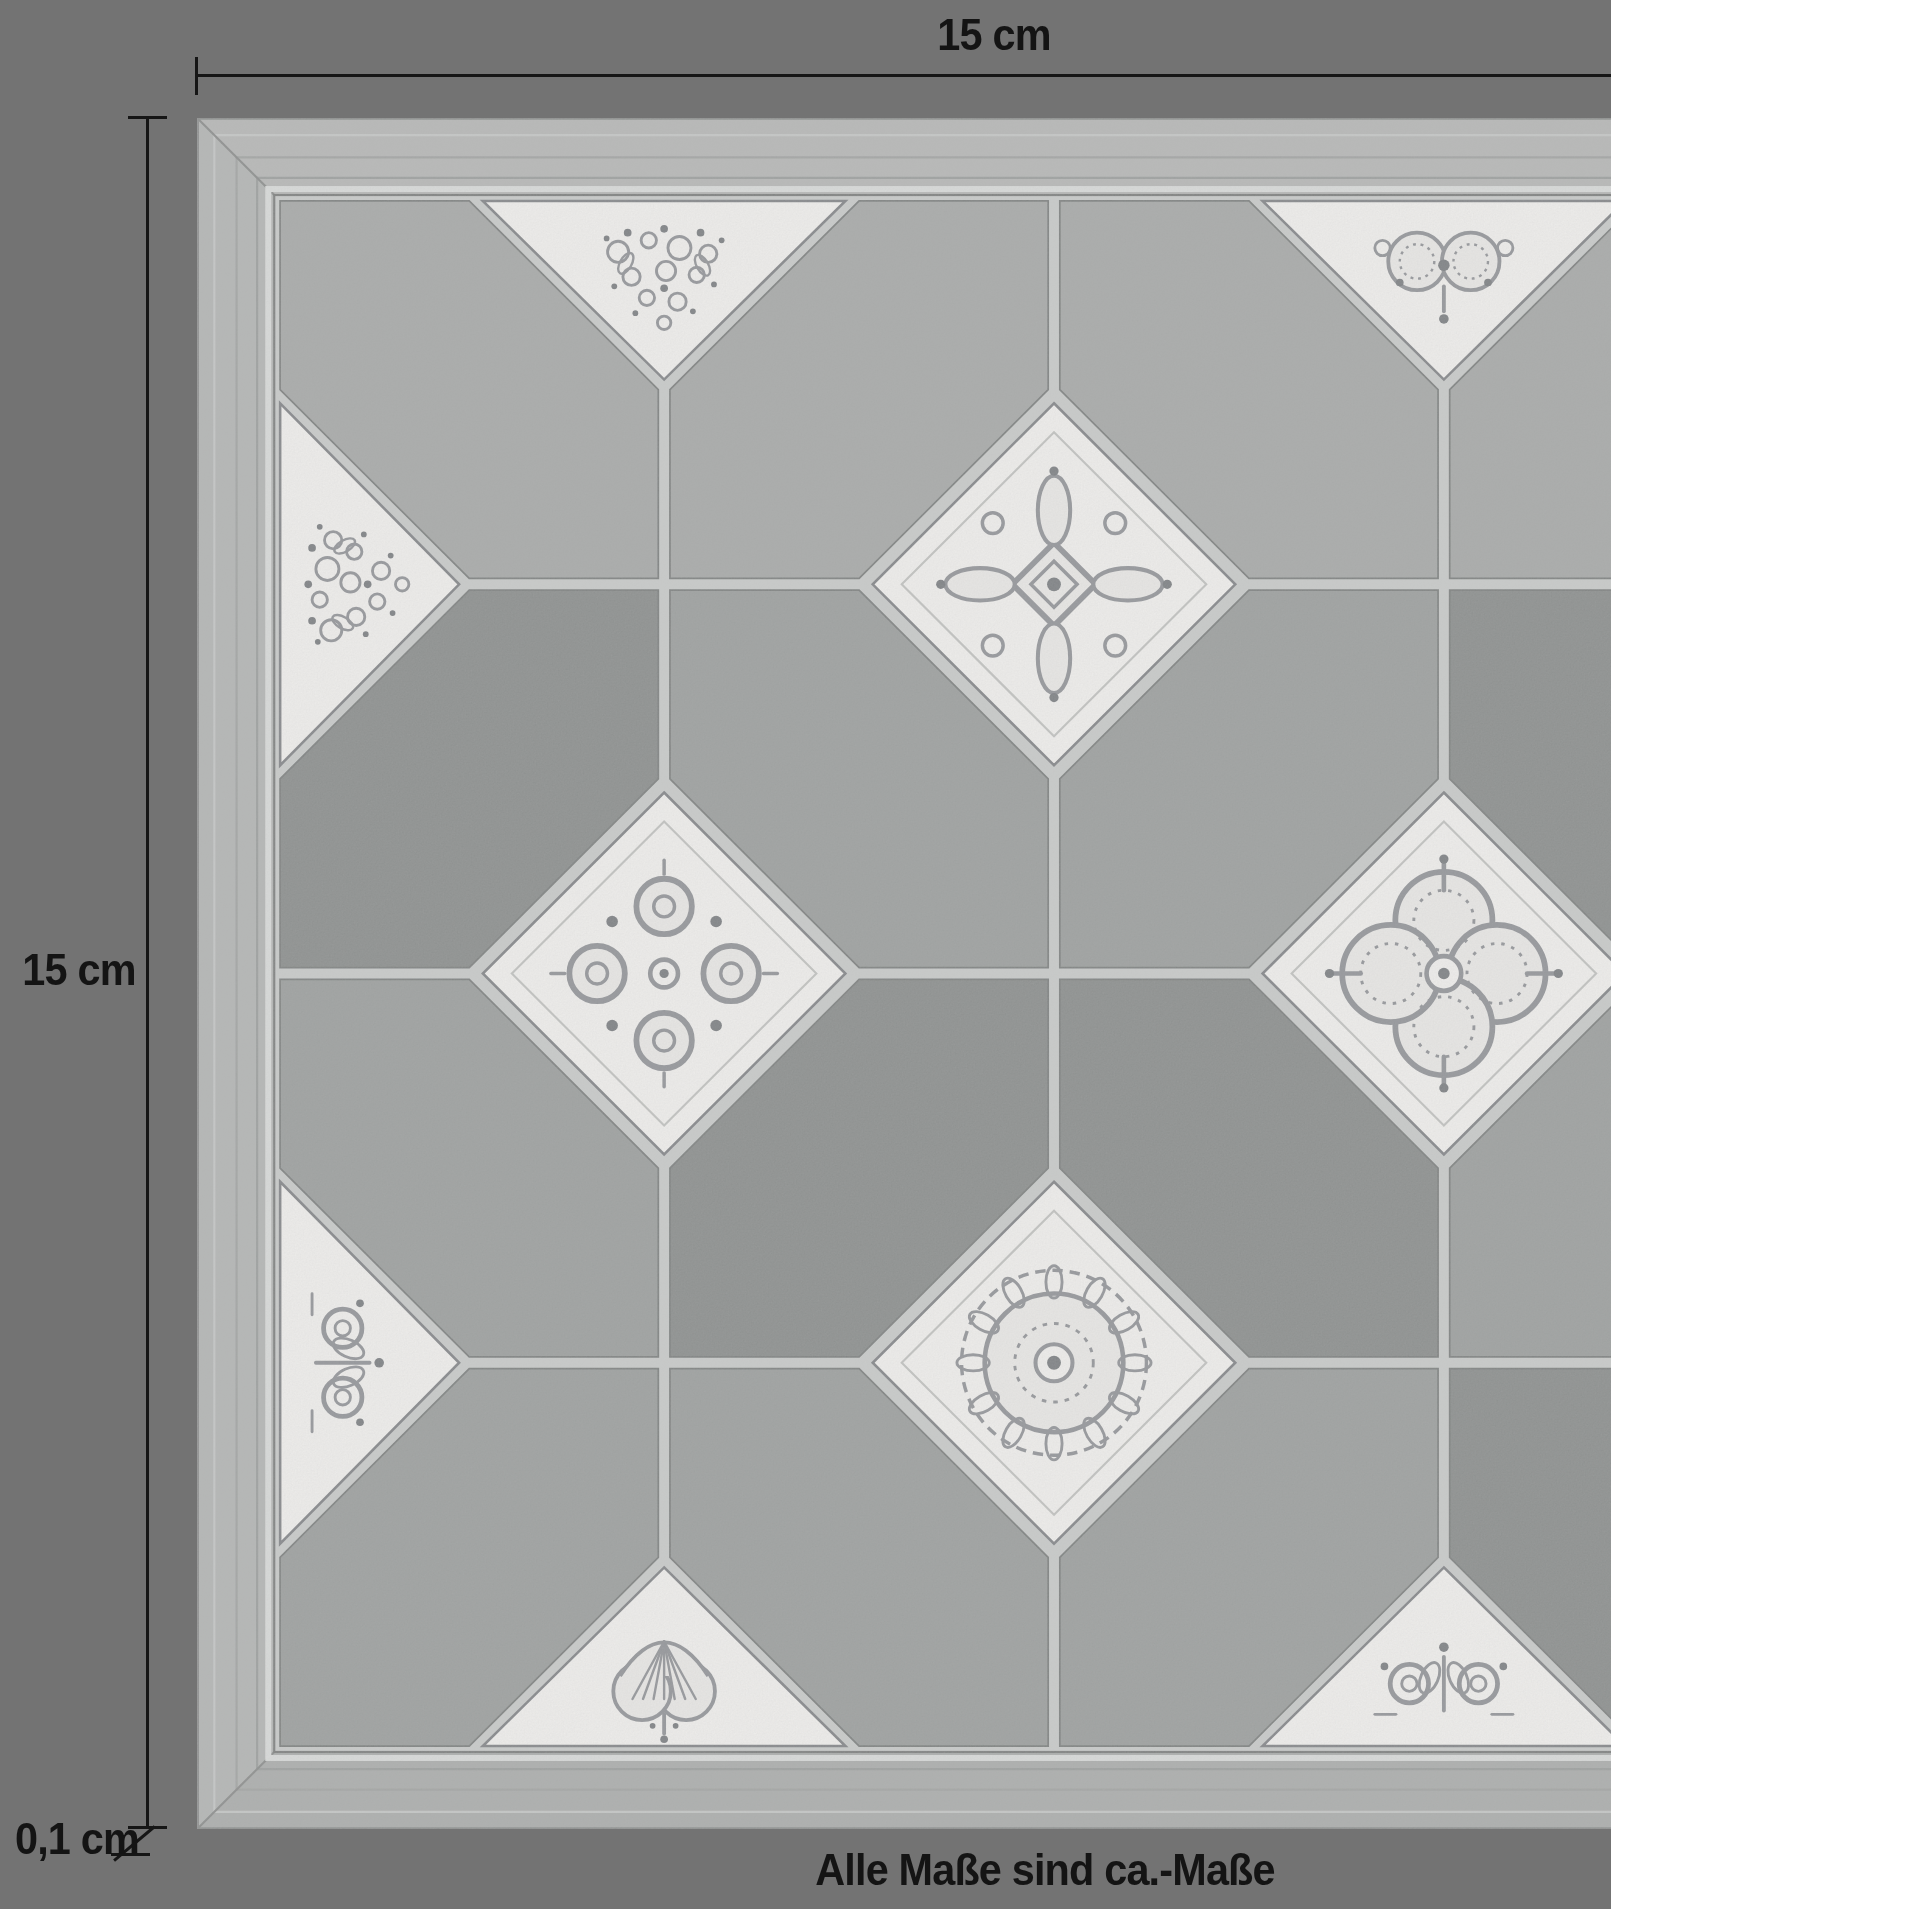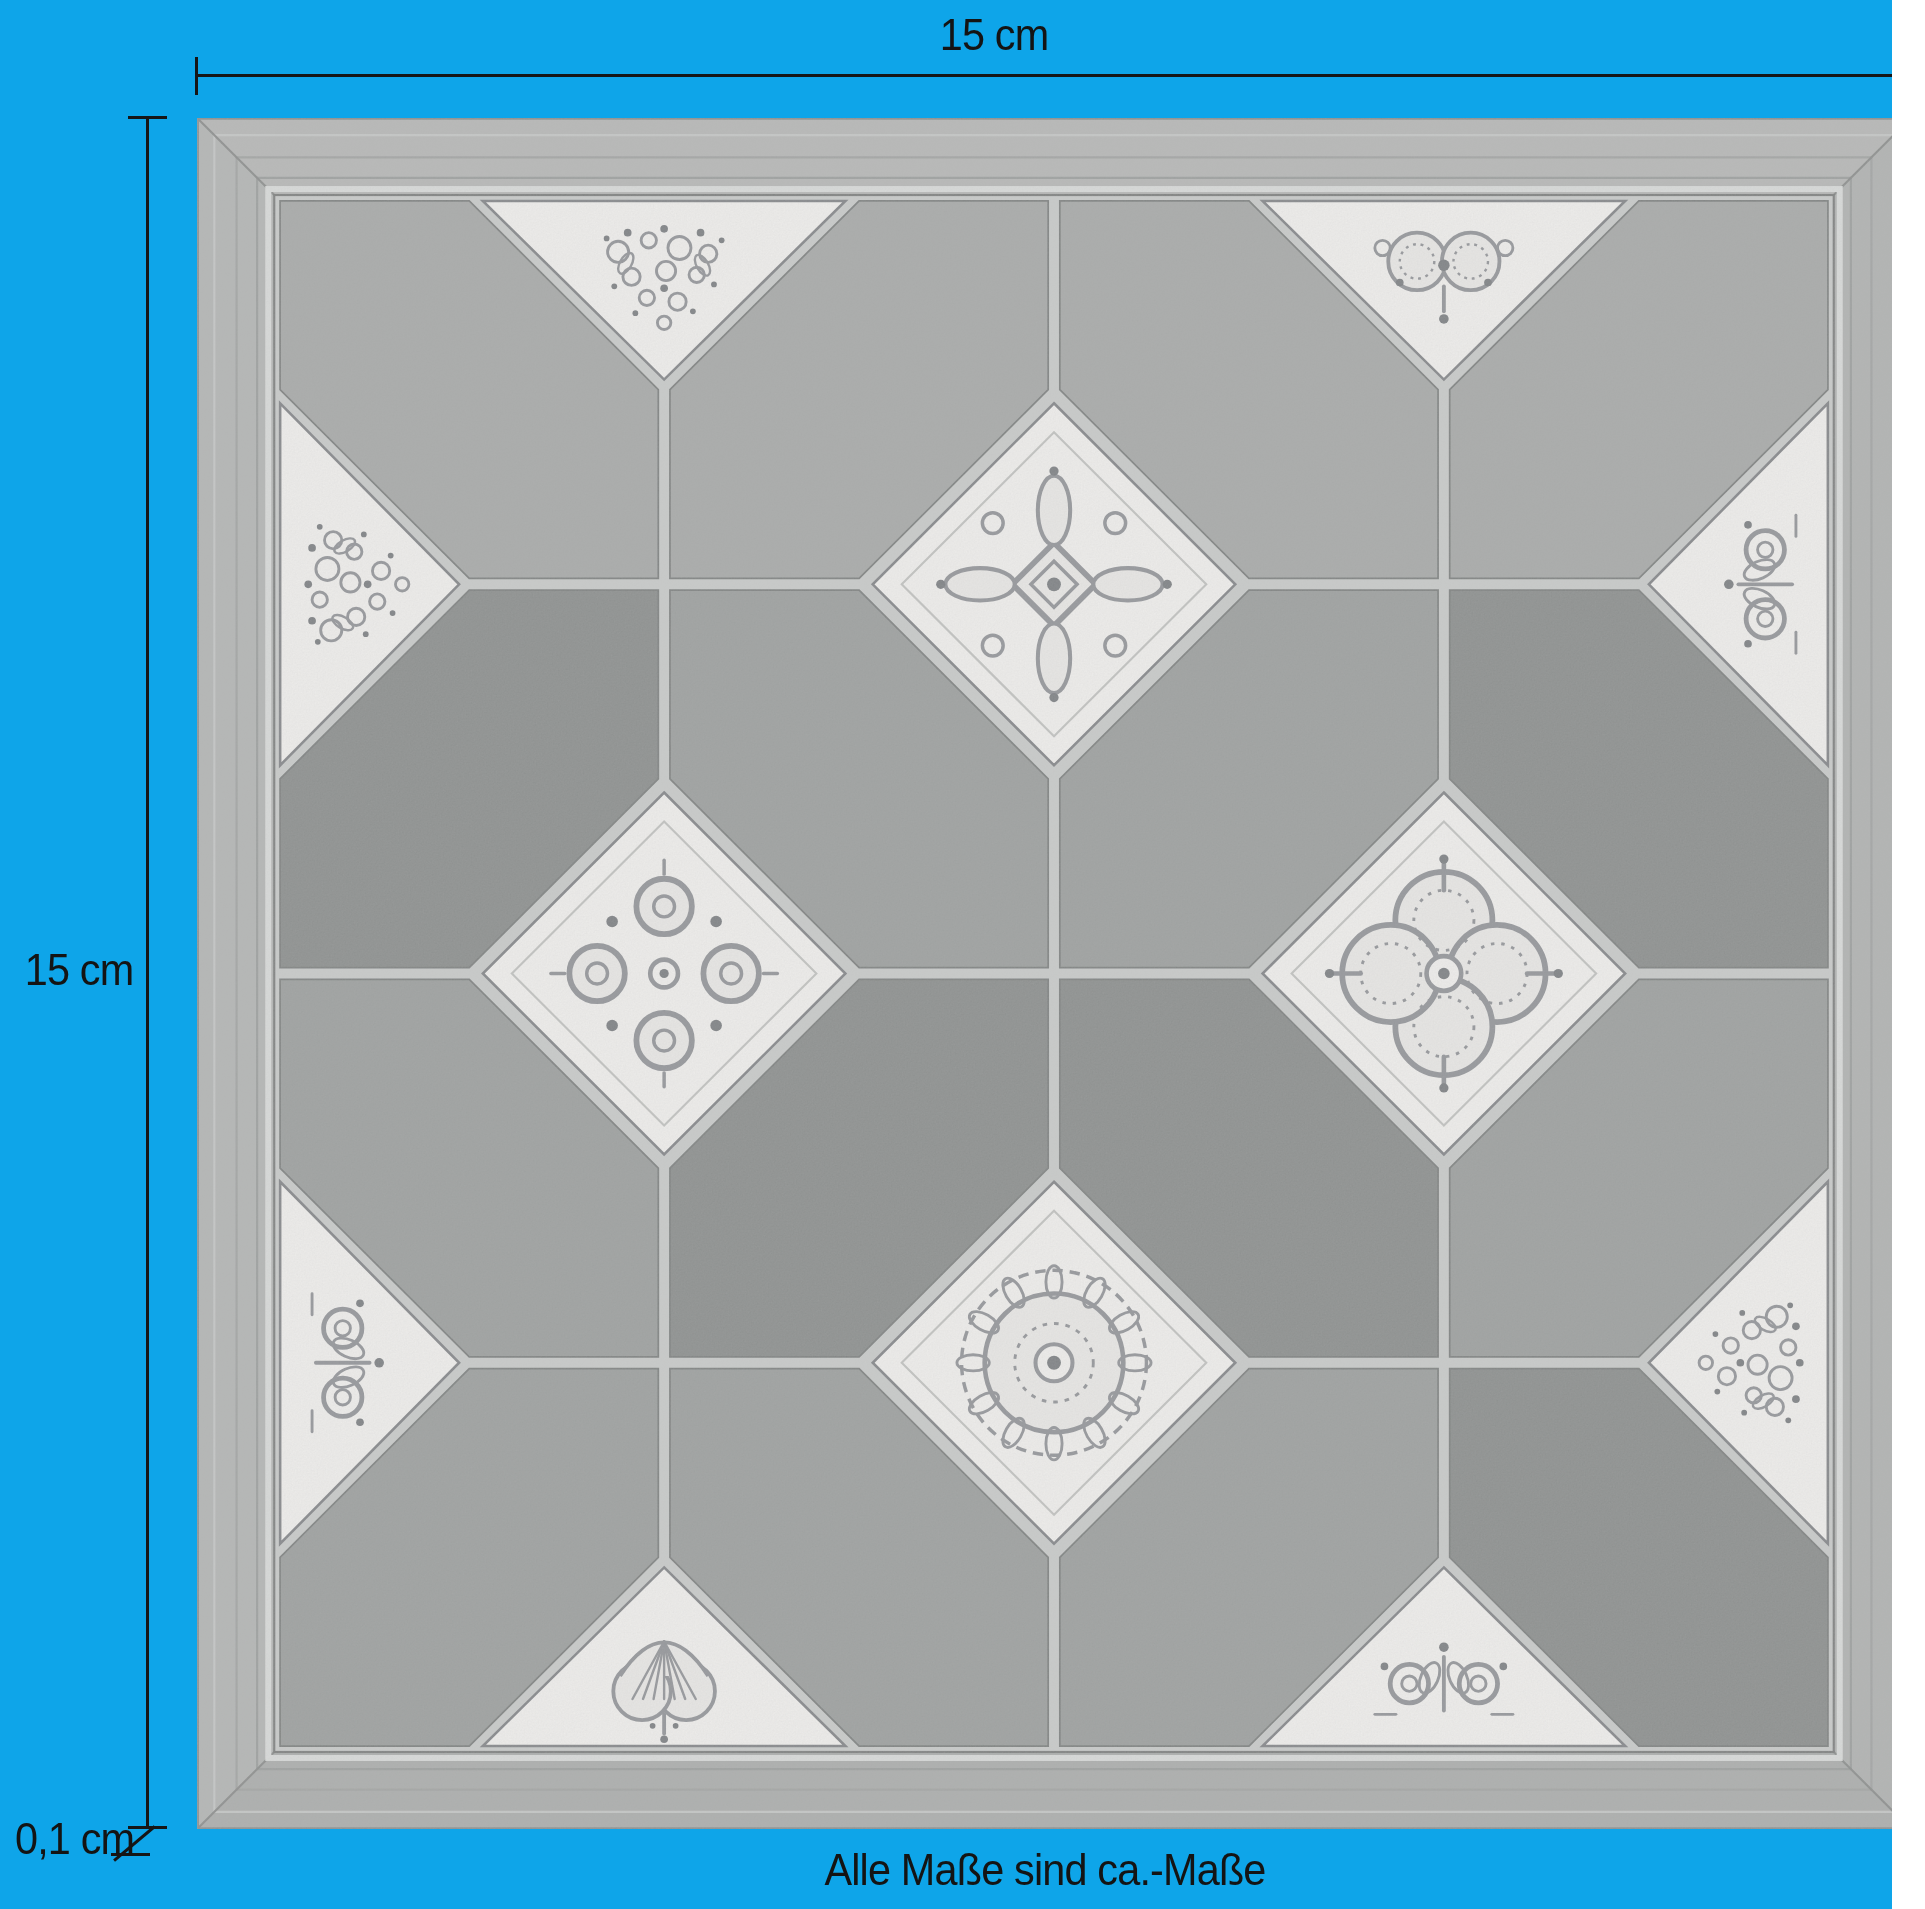--- a/index.html
+++ b/index.html
@@ -1,17 +1,17 @@
 <!DOCTYPE html>
 <html style="font-size:13.7px"><head>
 <meta charset="utf-8">
 <style>
   html,body{margin:0;padding:0;background:#ffffff;}
-  #canvas{position:relative;width:1892px;height:1910px;background:#0ea5e9;overflow:hidden;
-          font-family:"Liberation Sans",sans-serif;}
+  #canvas{position:relative;width:1611px;height:1910px;background:#737373;overflow:hidden;
+          font-family:"Liberation Sans",sans-serif;font-weight:bold;}
   .dim{position:absolute;background:#161616;}
   .lbl{position:absolute;font-size:45px;color:#141414;white-space:nowrap;letter-spacing:-0.9px;line-height:1.1;}
   #dim-top-line{left:197px;top:74px;width:1714px;height:3.4px;}
   #dim-top-tick-l{left:195px;top:57px;width:3.4px;height:38px;}
   #dim-top-tick-r{left:1907px;top:57px;width:3.4px;height:38px;}
   #top-label{left:994px;top:10.3px;transform:translateX(-50%) scaleX(.92);}
   #dim-left-line{left:146px;top:118px;width:3.4px;height:1711px;}
   #dim-left-tick-t{left:128px;top:116px;width:39px;height:3.4px;}
   #dim-left-tick-b{left:128px;top:1826px;width:39px;height:3.4px;}
   #left-label{left:79px;top:970px;transform:translate(-50%,-50%) scaleX(.92);}

